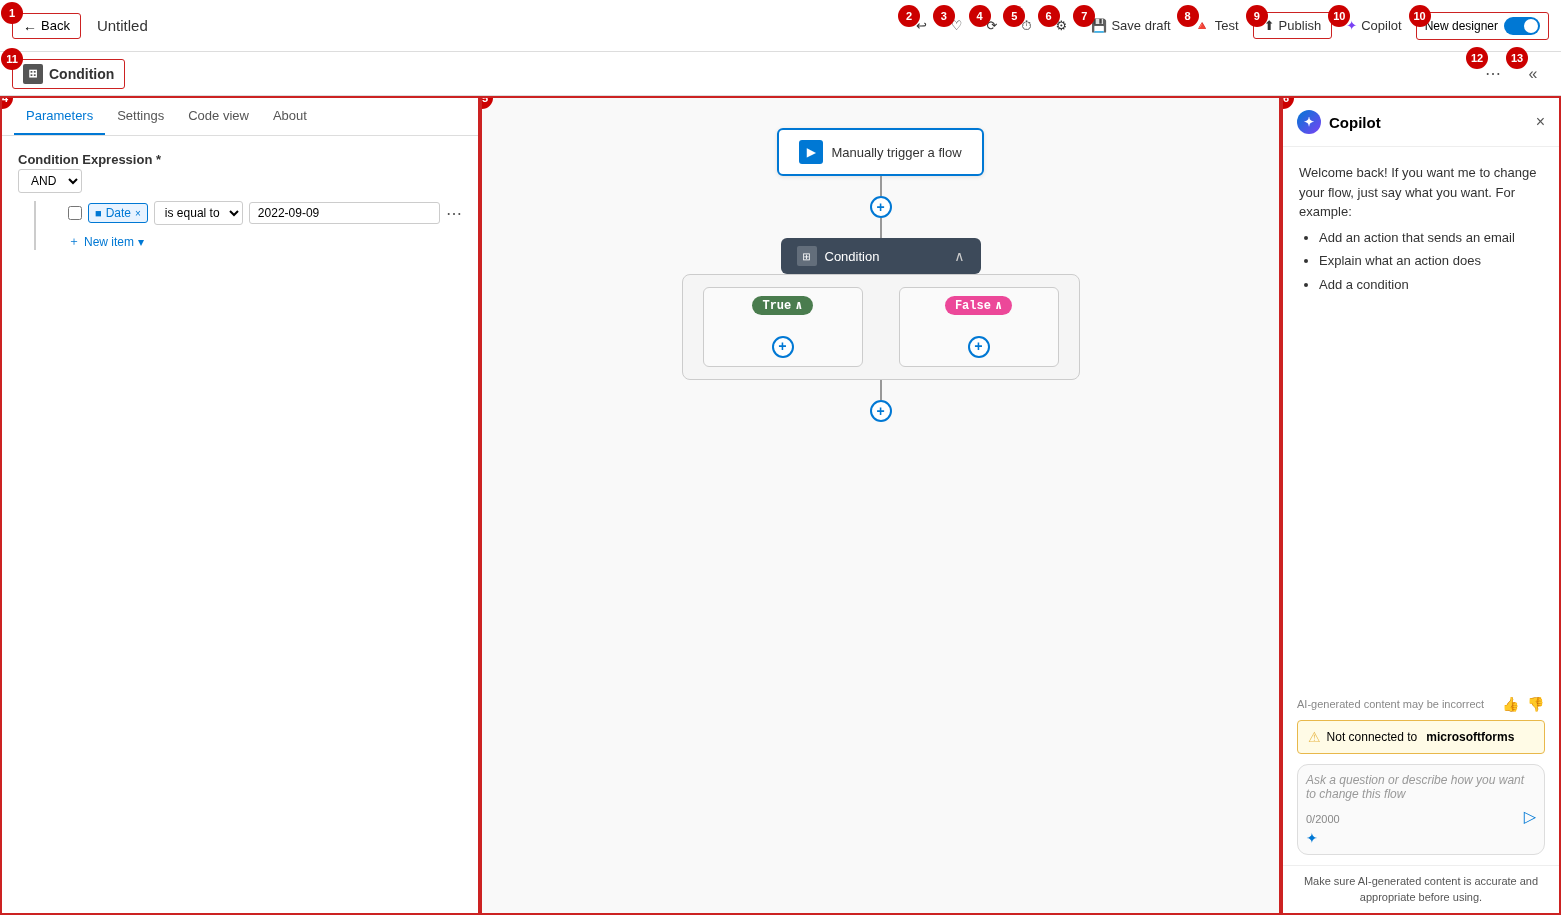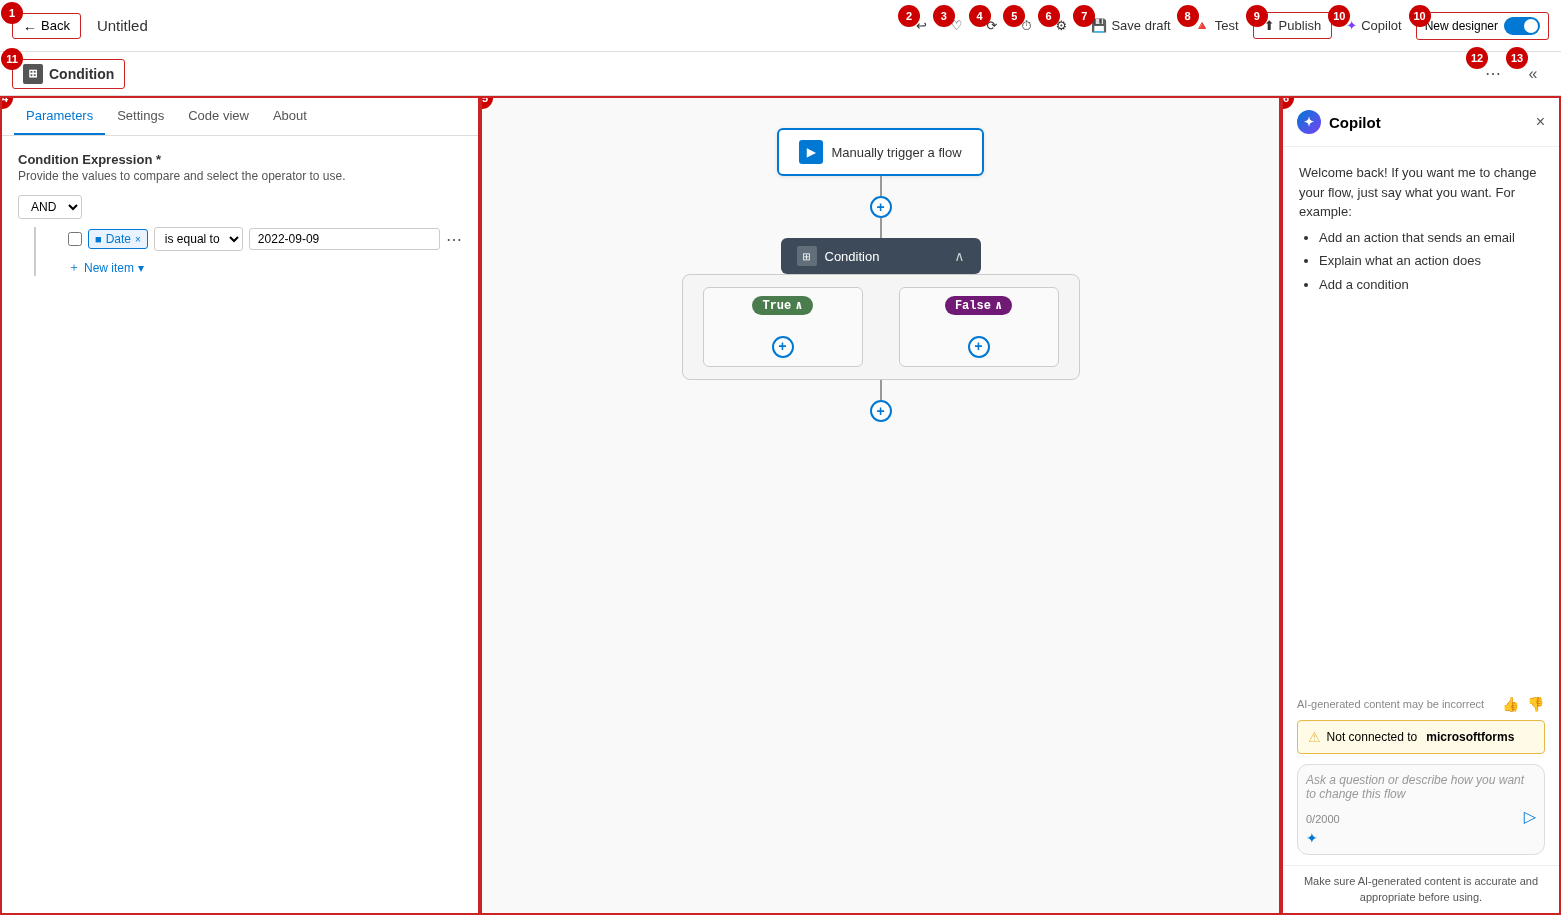--- a/index.html
+++ b/index.html
@@ -166,21 +166,21 @@
       min-height: 80px; padding: 8px;
       display: flex; flex-direction: column; align-items: center;
       background: #fafafa; margin: 0 8px;
     }
     .branch-label {
       border-radius: 12px; padding: 2px 10px; font-size: 12px;
       font-weight: 600; color: #fff; display: flex; align-items: center; gap: 4px;
       margin-bottom: 8px;
     }
     .branch-label.true { background: #4a7c4e; }
-    .branch-label.false { background: #701a75; }
+    .branch-label.false { background: #ec4899; }
     .branch-add {
       width: 22px; height: 22px; border-radius: 50%; border: 2px solid #0078d4;
       background: #fff; display: flex; align-items: center; justify-content: center;
       cursor: pointer; color: #0078d4; font-size: 14px; font-weight: bold;
       margin-top: auto;
     }
     .branch-wrapper {
       border: 1.5px solid #ccc; border-radius: 8px; padding: 12px;
       display: flex; gap: 0; background: #f5f5f5; margin-top: 0;
     }
@@ -335,21 +335,20 @@
   <div class="left-panel" style="position:relative;">
     <span class="num-badge">14</span>
     <div class="tab-bar">
       <div class="tab active">Parameters</div>
       <div class="tab">Settings</div>
       <div class="tab">Code view</div>
       <div class="tab">About</div>
     </div>
     <div class="panel-content">
       <div class="section-label">Condition Expression *</div>
-      <div class="section-sublabel">Provide the values to compare and select the operator to use.</div>
       <div class="and-select">
         <select class="and-dropdown">
           <option>AND</option>
         </select>
       </div>
       <div style="margin-left:16px; border-left: 2px solid #ccc; padding-left:8px;">
         <div class="condition-row">
           <input type="checkbox" class="cond-checkbox" style="">
           <div class="date-tag">
             <span style="font-size:11px; color:#0078d4;">■</span>

